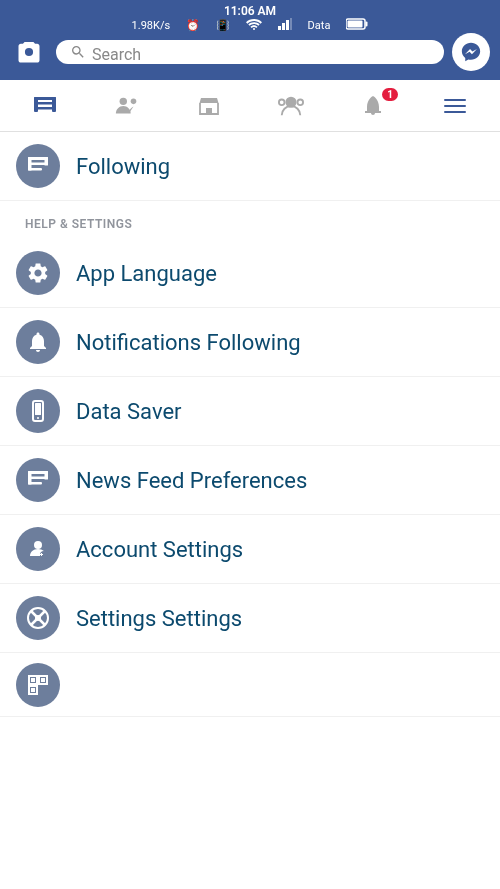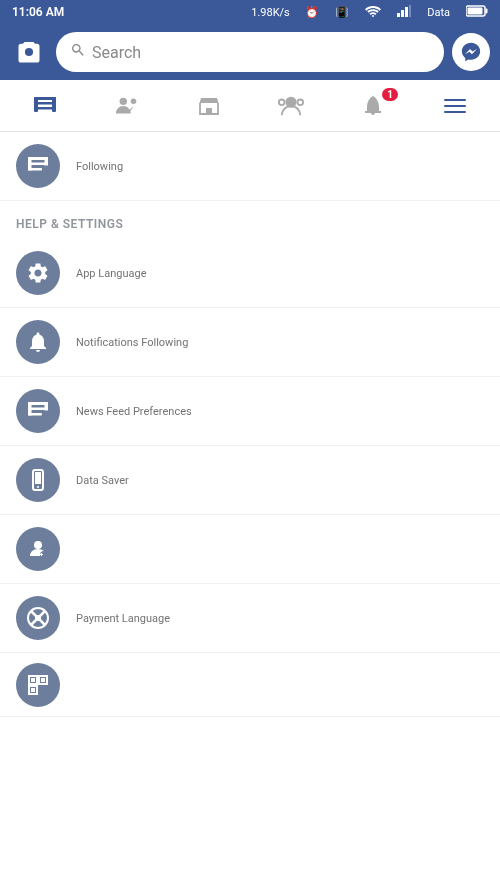--- a/index.html
+++ b/index.html
@@ -15,20 +15,21 @@
     
     .status-bar {
       background: #3b5998;
       color: #fff;
       font-size: 12px;
       padding: 4px 12px;
       display: flex;
       justify-content: space-between;
       align-items: center;
       height: 24px;
+      flex-direction: column;
     }
     .status-time { font-weight: 600; font-size: 12px; }
     .status-right { display: flex; align-items: center; gap: 16px; font-size: 11px; }
 
     
     .header {
       background: #3b5998;
       padding: 8px 10px;
       display: flex;
       align-items: center;
@@ -42,23 +43,23 @@
       align-items: center;
       justify-content: center;
       flex-shrink: 0;
     }
     .camera-icon-svg { width: 28px; height: 28px; fill: #fff; }
     .search-bar {
       flex: 1;
       background: #fff;
       border-radius: 20px;
       display: flex;
-      align-items: center;
+      align-items: flex-end;
       padding: 0 14px;
-      height: 40px;
+      height: 24px;
       gap: 6px;
     }
     .search-icon-wrap { color: #888; font-size: 16px; }
     .search-placeholder {
       color: #888;
       font-size: 16px;
     }
     .messenger-btn {
       width: 38px;
       height: 38px;
@@ -120,28 +121,28 @@
       border-radius: 50%;
       background: #6d7e9c;
       display: flex;
       align-items: center;
       justify-content: center;
       flex-shrink: 0;
       margin-right: 16px;
     }
     .menu-icon-circle svg { width: 24px; height: 24px; fill: #fff; }
     .menu-label {
-      font-size: 11px;
-      color: #737373;
+      font-size: 22px;
+      color: #0c4a6e;
       font-weight: 400;
     }
 
     
     .section-header {
-      padding: 16px 16px 8px 16px;
+      padding: 16px 16px 8px 25px;
       font-size: 12px;
       font-weight: 600;
       color: #90949c;
       letter-spacing: 0.5px;
       text-transform: uppercase;
     }
 
     
     .hamburger-lines {
       display: flex;
@@ -301,62 +302,63 @@
         <path d="M12 22c1.1 0 2-.9 2-2h-4c0 1.1.9 2 2 2zm6-6v-5c0-3.07-1.64-5.64-4.5-6.32V4c0-.83-.67-1.5-1.5-1.5s-1.5.67-1.5 1.5v.68C7.63 5.36 6 7.92 6 11v5l-2 2v1h16v-1l-2-2z"></path>
       </svg>
     </div>
     <span class="menu-label">Notifications Following</span>
   </div>
 
 
   <div class="menu-item">
     <div class="menu-icon-circle">
       <svg viewBox="0 0 24 24">
+        <rect x="7" y="2" width="10" height="20" rx="2" ry="2" fill="none" stroke="white" stroke-width="2"></rect>
+        <rect x="9" y="4" width="6" height="12" rx="0.5"></rect>
+        <circle cx="12" cy="19" r="1"></circle>
+      </svg>
+    </div>
+    <span class="menu-label">Data Saver</span>
+  </div>
+
+  <div class="menu-item">
+    <div class="menu-icon-circle">
+      <svg viewBox="0 0 24 24">
         <rect x="2" y="3" width="20" height="3" rx="1"></rect>
         <rect x="2" y="8.5" width="20" height="2.5" rx="1"></rect>
         <rect x="2" y="14" width="14" height="2.5" rx="1"></rect>
         <rect x="2" y="3" width="3.5" height="13.5" rx="0.5"></rect>
         <rect x="18.5" y="3" width="3.5" height="8.5" rx="0.5"></rect>
       </svg>
     </div>
     <span class="menu-label">News Feed Preferences</span>
   </div>
 
   <div class="menu-item">
     <div class="menu-icon-circle">
       <svg viewBox="0 0 24 24">
-        <rect x="7" y="2" width="10" height="20" rx="2" ry="2" fill="none" stroke="white" stroke-width="2"></rect>
-        <rect x="9" y="4" width="6" height="12" rx="0.5"></rect>
-        <circle cx="12" cy="19" r="1"></circle>
-      </svg>
-    </div>
-    <span class="menu-label">Data Saver</span>
-  </div>
-
-  <div class="menu-item">
-    <div class="menu-icon-circle">
-      <svg viewBox="0 0 24 24">
         <circle cx="12" cy="8" r="4"></circle>
         <path d="M20 19c0-3.87-3.13-7-8-7s-8 3.13-8 7"></path>
         <circle cx="18" cy="18" r="4" fill="#6d7e9c"></circle>
         <path d="M17 17h-1v-1h-1v1h-1v1h1v1h1v-1h1z" fill="white"></path>
       </svg>
     </div>
+    <span class="menu-label">Account Settings</span>
   </div>
 
   <div class="menu-item">
     <div class="menu-icon-circle">
       <svg viewBox="0 0 24 24">
         <circle cx="12" cy="12" r="10" fill="none" stroke="white" stroke-width="2"></circle>
         <line x1="6" y1="6" x2="18" y2="18" stroke="white" stroke-width="2.5" stroke-linecap="round"></line>
         <line x1="18" y1="6" x2="6" y2="18" stroke="white" stroke-width="2.5" stroke-linecap="round"></line>
         <circle cx="12" cy="12" r="3" fill="white"></circle>
       </svg>
     </div>
-    <span class="menu-label">Payment Language</span>
+    <span class="menu-label">Settings Settings</span>
   </div>
 
   <div class="menu-item" style="overflow:hidden; max-height: 40px;">
     <div class="menu-icon-circle">
       <svg viewBox="0 0 24 24">
         <rect x="3" y="3" width="8" height="8" fill="none" stroke="white" stroke-width="2"></rect>
         <rect x="13" y="3" width="8" height="8" fill="none" stroke="white" stroke-width="2"></rect>
         <rect x="3" y="13" width="8" height="8" fill="none" stroke="white" stroke-width="2"></rect>
         <rect x="5" y="5" width="4" height="4" fill="white"></rect>
         <rect x="15" y="5" width="4" height="4" fill="white"></rect>

